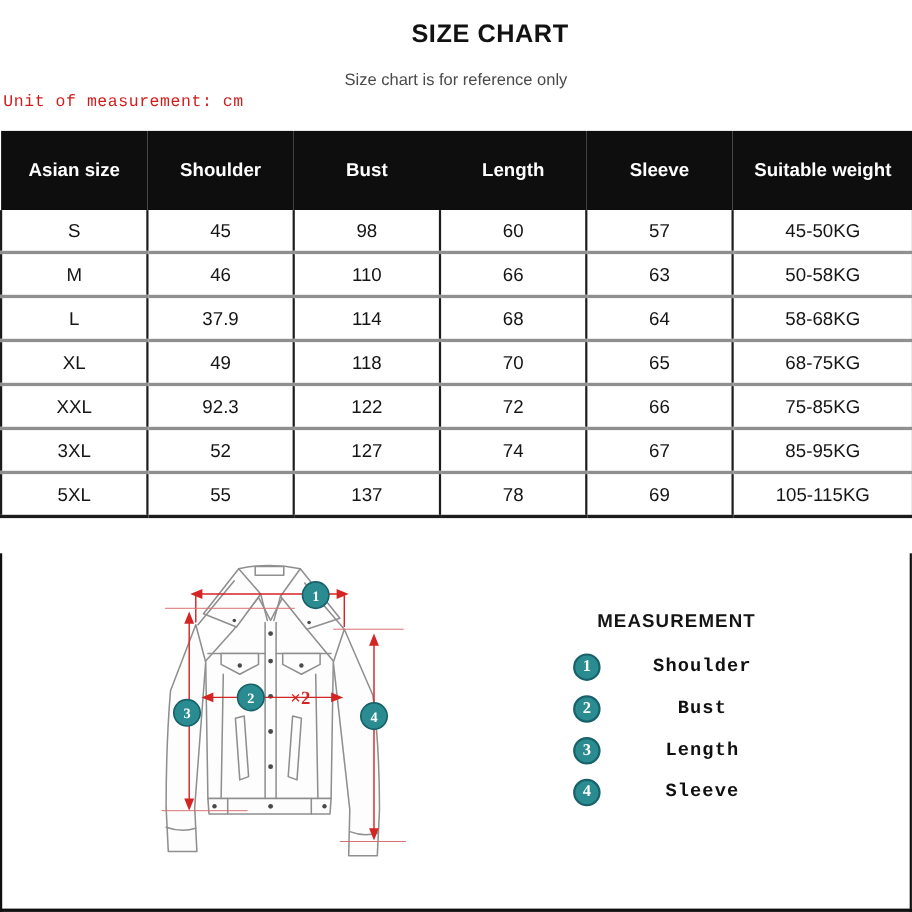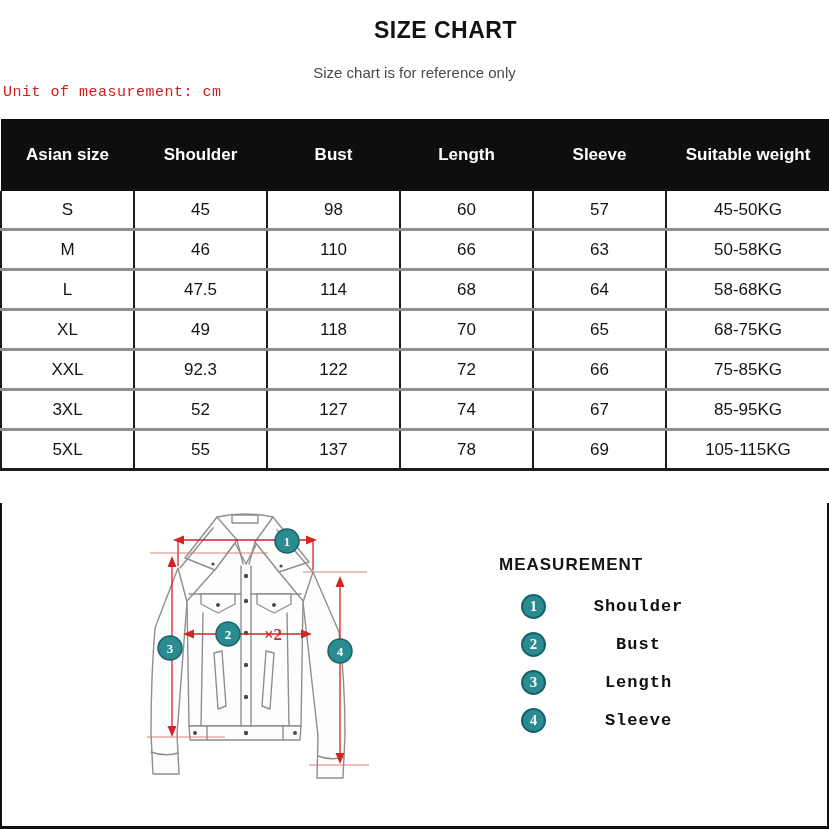--- a/index.html
+++ b/index.html
@@ -43,21 +43,21 @@
   col.c-norm{width:133px;} col.c-last{width:164px;}
   
   .bottom-panel{
     position:absolute;top:503px;left:0;width:829px;height:326px;
     border-left:2px solid #101010;border-right:2px solid #101010;border-bottom:3px solid #101010;
     box-sizing:border-box;background:#fff;
   }
   .jacket-svg{position:absolute;left:123px;top:3px;}
   .legend{position:absolute;left:497px;top:0;width:232px;}
   .legend-title{
-    margin-top:52px;font-size:17px;font-weight:bold;
+    margin-top:52px;text-align:center;font-size:17px;font-weight:bold;
     letter-spacing:1px;color:#141414;
   }
   .legend-items{margin-top:12px;}
   .legend-item{display:flex;align-items:center;height:38px;}
   .legend-badge{
     width:25px;height:25px;border-radius:50%;flex:0 0 25px;margin-left:22px;
     background:#2a8c90;border:2px solid #17626a;box-sizing:border-box;
     color:#fff;font-family:"Liberation Serif",serif;font-weight:bold;font-size:15px;
     display:flex;align-items:center;justify-content:center;line-height:1;
   }
@@ -122,21 +122,21 @@
         <tr>
           <td>M</td>
           <td>46</td>
           <td>110</td>
           <td>66</td>
           <td>63</td>
           <td>50-58KG</td>
         </tr>
         <tr>
           <td>L</td>
-          <td>47.5</td>
+          <td>37.9</td>
           <td>114</td>
           <td>68</td>
           <td>64</td>
           <td>58-68KG</td>
         </tr>
         <tr>
           <td>XL</td>
           <td>49</td>
           <td>118</td>
           <td>70</td>

